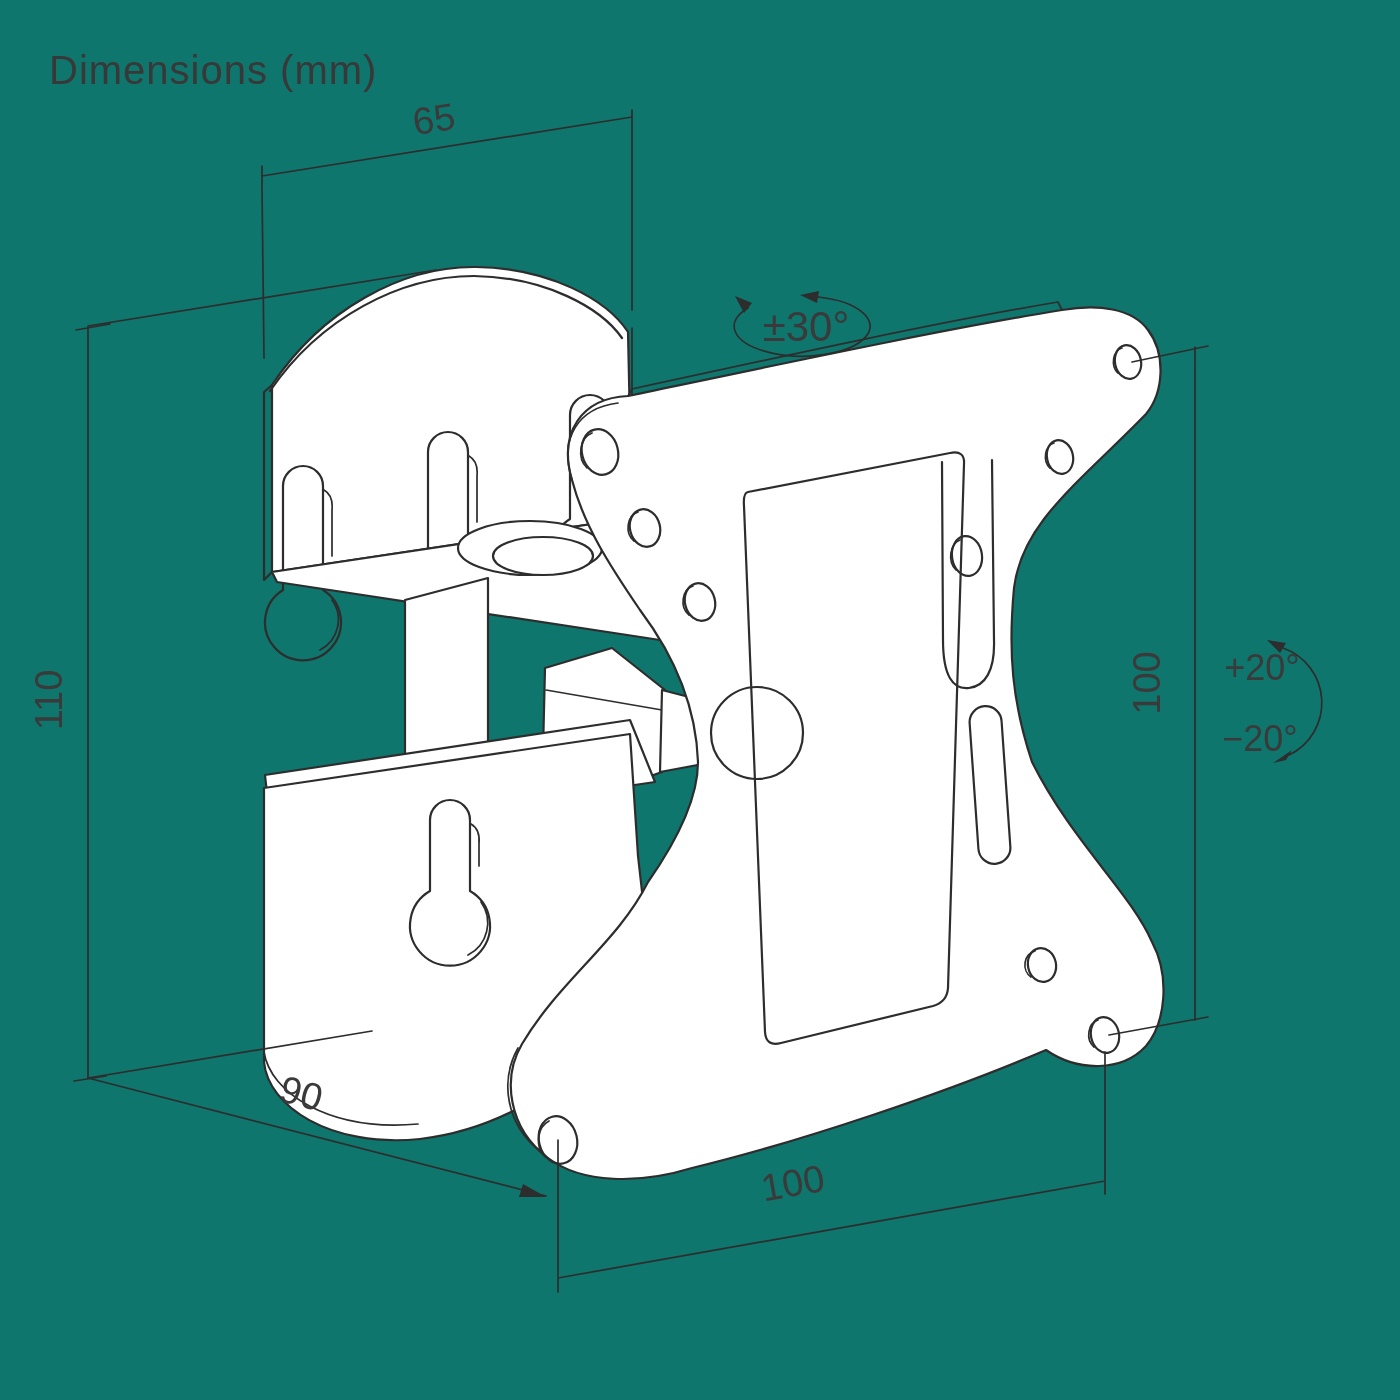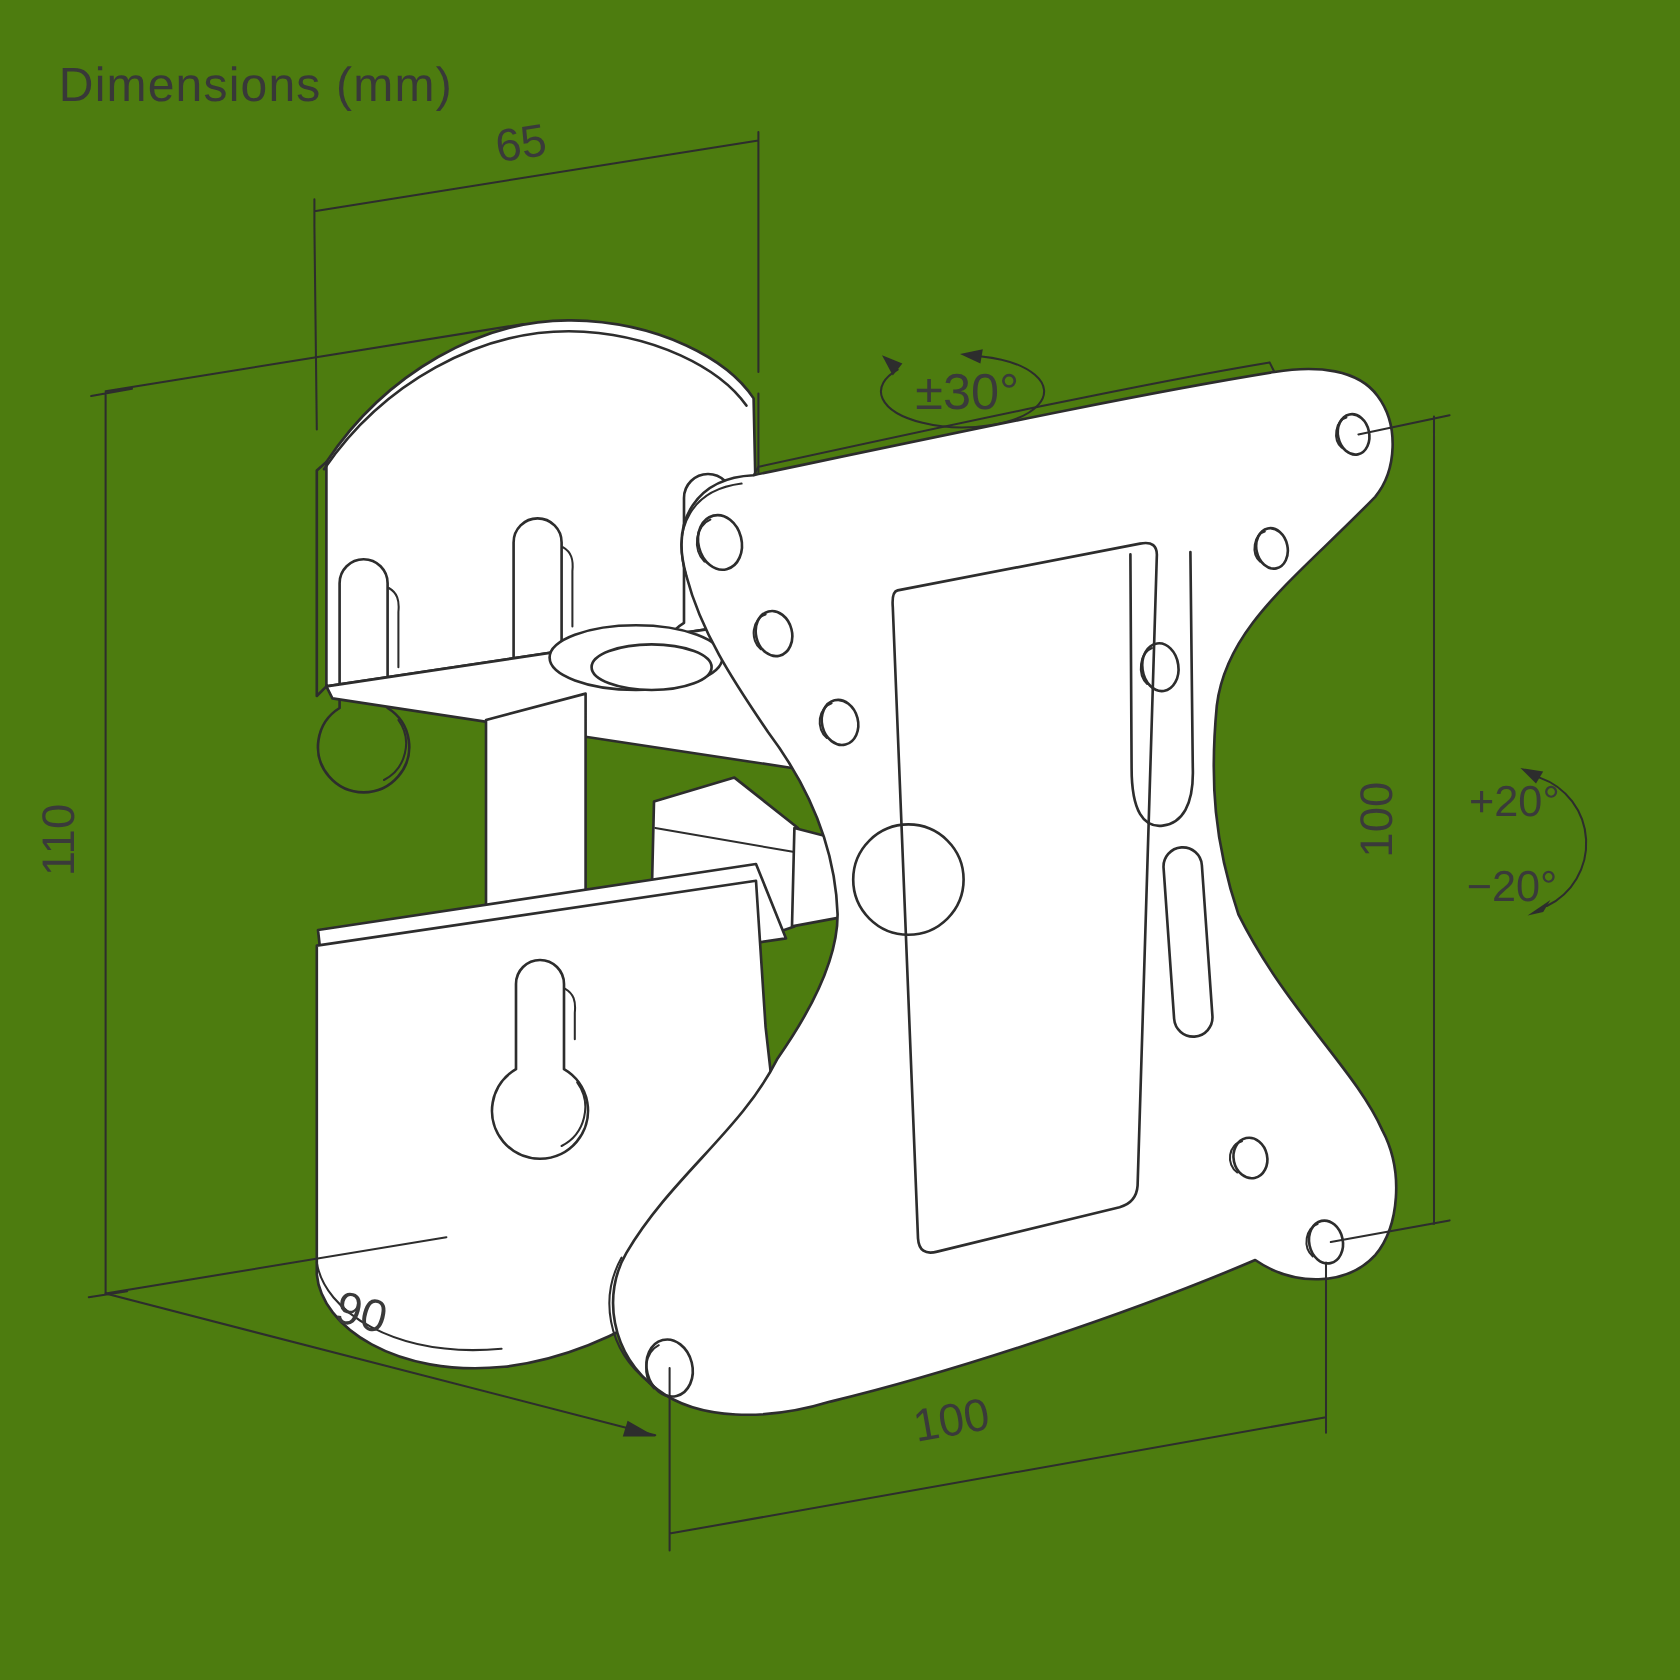--- a/index.html
+++ b/index.html
@@ -1,17 +1,17 @@
 <!DOCTYPE html>
 <html><head>
 <meta charset="utf-8">
 <title>Dimensions (mm)</title>
 <style>
   html,body{margin:0;padding:0;background:#ffffff;}
-  .page{width:1400px;height:1400px;position:relative;background:#4d7c0f;overflow:hidden;}
+  .page{width:1400px;height:1400px;position:relative;background:#0f766e;overflow:hidden;}
   svg{display:block;}
   .stroke{stroke:#2d2d2d;fill:none;stroke-width:2.2;stroke-linecap:round;stroke-linejoin:round;}
   .face{stroke:#2d2d2d;fill:#ffffff;stroke-width:2.2;stroke-linecap:round;stroke-linejoin:round;}
   .thin{stroke:#2d2d2d;fill:none;stroke-width:1.7;stroke-linecap:round;stroke-linejoin:round;}
   .arrow{fill:#2d2d2d;stroke:none;}
   .dimtext{font-family:"Liberation Sans","DejaVu Sans",sans-serif;font-size:38px;fill:#3a3a3a;text-anchor:middle;}
   .angletext{font-family:"Liberation Sans","DejaVu Sans",sans-serif;font-size:42px;fill:#3a3a3a;text-anchor:middle;}
   .angletextsm{font-family:"Liberation Sans","DejaVu Sans",sans-serif;font-size:36px;fill:#3a3a3a;text-anchor:middle;}
   .titletext{font-family:"Liberation Sans","DejaVu Sans",sans-serif;font-size:40px;fill:#383838;letter-spacing:1px;}
 </style>

